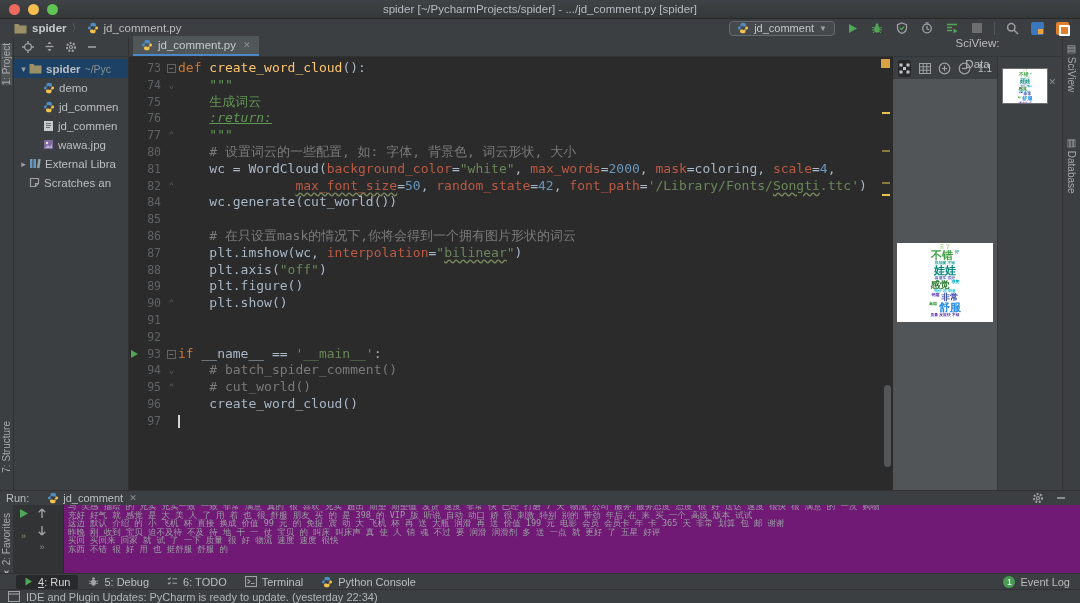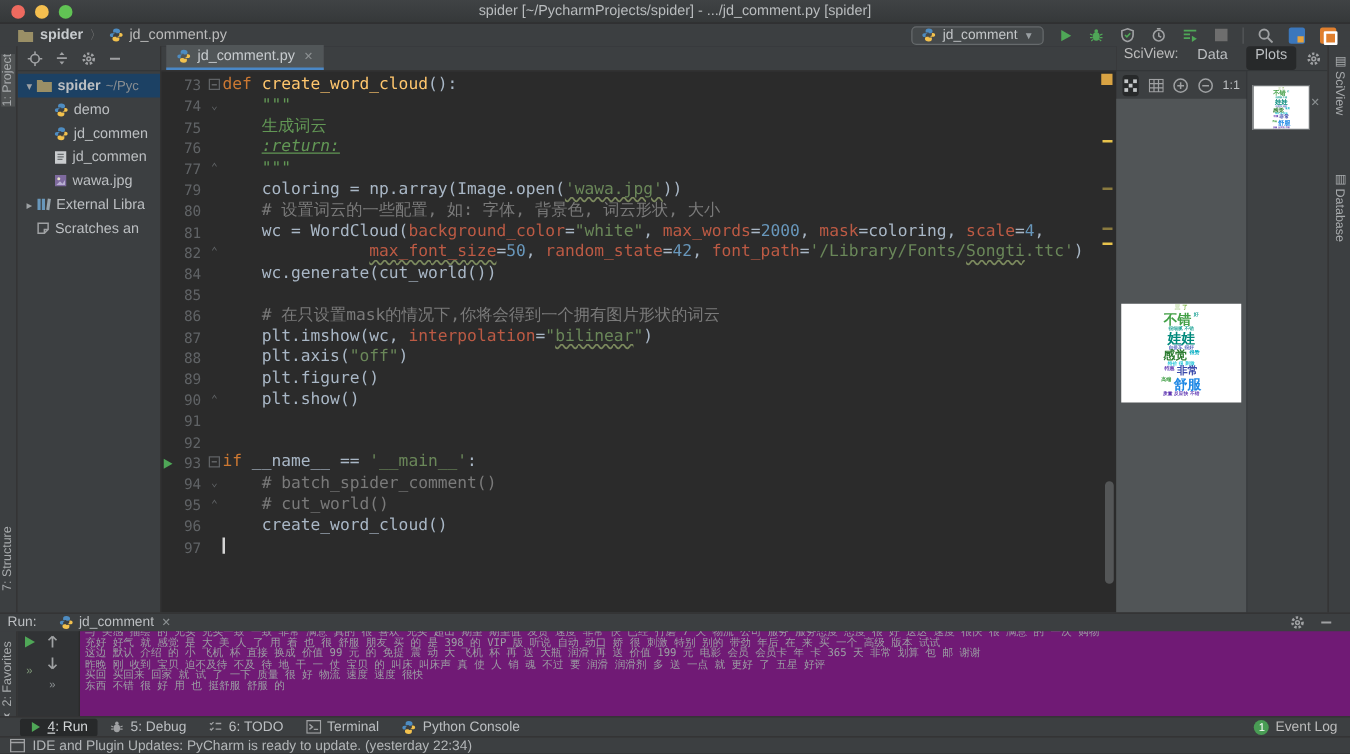--- a/index.html
+++ b/index.html
@@ -79,21 +79,21 @@
   .c { color:#7a7a7a; } .n { color:#6897bb; } .a { color:#bc5a44; } .p { color:#a9b7c6; }
   .w { text-decoration:underline; text-decoration-style:wavy; text-decoration-color:#7c8a5e; text-underline-offset:2px; }
   
   .an-stripe { position:absolute; top:0; right:0; width:14px; bottom:0; }
   .an-square { position:absolute; top:2px; right:3px; width:9px; height:9px; background:#d9a343; }
   .an-tick { position:absolute; right:3px; width:8px; height:2px; }
   .an-scroll { position:absolute; right:2px; width:7px; border-radius:4px; background:rgba(170,175,180,.33); }
 
   
   .sciview { width:169px; display:flex; flex-direction:column; background:#3c3f41; }
-  .sci-header { height:20px; display:flex; padding:0 6px; gap:8px; border-bottom:1px solid #333638; font-size:11.5px; }
+  .sci-header { height:20px; display:flex; align-items:center; padding:0 6px; gap:8px; border-bottom:1px solid #333638; font-size:11.5px;flex-direction:column; }
   .sci-tab { padding:1px 7px; border-radius:3px; color:#bcbfc2; }
   .sci-tab.active { background:#27292a; }
   .sci-body { flex:1; display:flex; min-height:0; }
   .plot-col { width:105px; display:flex; flex-direction:column; border-right:1px solid #333638; }
   .plot-toolbar { height:22px; display:flex; align-items:center; gap:7px; padding:0 5px; font-size:10px; color:#bcbfc2; }
   .pt-btn { width:17px; height:17px; display:flex; align-items:center; justify-content:center; border-radius:3px; }
   .pt-btn.pressed { background:#27292a; }
   .plot-area { flex:1; background:#515557; position:relative; }
   .plot-img { position:absolute; left:4px; top:164px; width:96px; height:79px; background:#ffffff; overflow:hidden; }
   .thumb-col { flex:1; background:#3e4143; position:relative; }
@@ -359,21 +359,20 @@
           <span class="an-tick" style="top:93px; background:#8a7a3f;"></span>
           <span class="an-tick" style="top:125px; background:#8a7a3f;"></span>
           <span class="an-tick" style="top:137px; background:#e8c34c;"></span>
           <span class="an-scroll" style="top:328px; height:82px;"></span>
         </div>
       <div class="code-row"><span class="lnmark"></span><span class="ln">73</span><span class="fold"><span class="foldbox">−</span></span><span class="codetext"><span class="k">def </span><span class="f">create_word_cloud</span><span class="p">():</span></span></div>
           <div class="code-row"><span class="lnmark"></span><span class="ln">74</span><span class="fold">⌄</span><span class="codetext"><span class="d">    """</span></span></div>
           <div class="code-row"><span class="lnmark"></span><span class="ln">75</span><span class="fold"></span><span class="codetext"><span class="d">    生成词云</span></span></div>
           <div class="code-row"><span class="lnmark"></span><span class="ln">76</span><span class="fold"></span><span class="codetext"><span class="d">    </span><span class="dt">:return:</span></span></div>
           <div class="code-row"><span class="lnmark"></span><span class="ln">77</span><span class="fold">⌃</span><span class="codetext"><span class="d">    """</span></span></div>
-          <div class="code-row"><span class="lnmark"></span><span class="ln">79</span><span class="fold"></span><span class="codetext"><span class="p">    coloring = np.array(Image.open(</span><span class="s w">'wawa.jpg'</span><span class="p">))</span></span></div>
           <div class="code-row"><span class="lnmark"></span><span class="ln">80</span><span class="fold"></span><span class="codetext"><span class="c">    # 设置词云的一些配置, 如: 字体, 背景色, 词云形状, 大小</span></span></div>
           <div class="code-row"><span class="lnmark"></span><span class="ln">81</span><span class="fold"></span><span class="codetext"><span class="p">    wc = WordCloud(</span><span class="a">background_color</span><span class="p">=</span><span class="s">"white"</span><span class="p">, </span><span class="a">max_words</span><span class="p">=</span><span class="n">2000</span><span class="p">, </span><span class="a">mask</span><span class="p">=coloring, </span><span class="a">scale</span><span class="p">=</span><span class="n">4</span><span class="p">,</span></span></div>
           <div class="code-row"><span class="lnmark"></span><span class="ln">82</span><span class="fold">⌃</span><span class="codetext"><span class="p">               </span><span class="a w">max_font_size</span><span class="p">=</span><span class="n">50</span><span class="p">, </span><span class="a">random_state</span><span class="p">=</span><span class="n">42</span><span class="p">, </span><span class="a">font_path</span><span class="p">=</span><span class="s">'/Library/Fonts/</span><span class="s w">Songti</span><span class="s">.ttc'</span><span class="p">)</span></span></div>
           <div class="code-row"><span class="lnmark"></span><span class="ln">84</span><span class="fold"></span><span class="codetext"><span class="p">    wc.generate(cut_world())</span></span></div>
           <div class="code-row"><span class="lnmark"></span><span class="ln">85</span><span class="fold"></span><span class="codetext"></span></div>
           <div class="code-row"><span class="lnmark"></span><span class="ln">86</span><span class="fold"></span><span class="codetext"><span class="c">    # 在只设置mask的情况下,你将会得到一个拥有图片形状的词云</span></span></div>
           <div class="code-row"><span class="lnmark"></span><span class="ln">87</span><span class="fold"></span><span class="codetext"><span class="p">    plt.imshow(wc, </span><span class="a">interpolation</span><span class="p">=</span><span class="s">"</span><span class="s w">bilinear</span><span class="s">"</span><span class="p">)</span></span></div>
           <div class="code-row"><span class="lnmark"></span><span class="ln">88</span><span class="fold"></span><span class="codetext"><span class="p">    plt.axis(</span><span class="s">"off"</span><span class="p">)</span></span></div>
           <div class="code-row"><span class="lnmark"></span><span class="ln">89</span><span class="fold"></span><span class="codetext"><span class="p">    plt.figure()</span></span></div>
           <div class="code-row"><span class="lnmark"></span><span class="ln">90</span><span class="fold">⌃</span><span class="codetext"><span class="p">    plt.show()</span></span></div>

